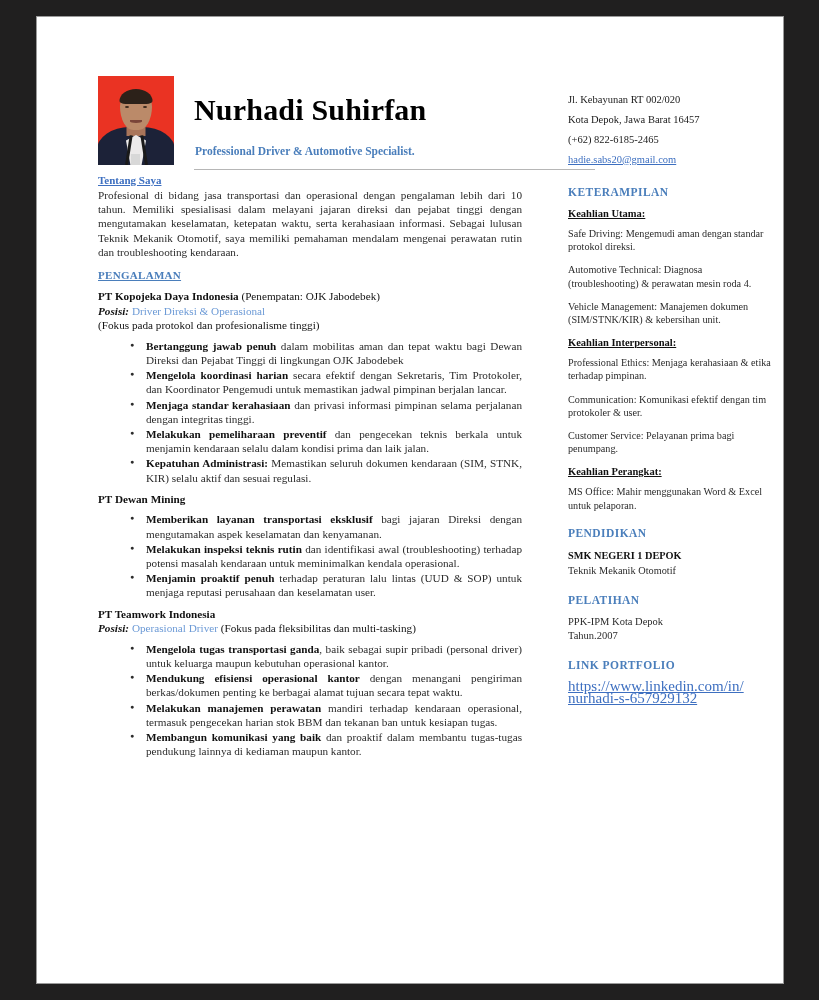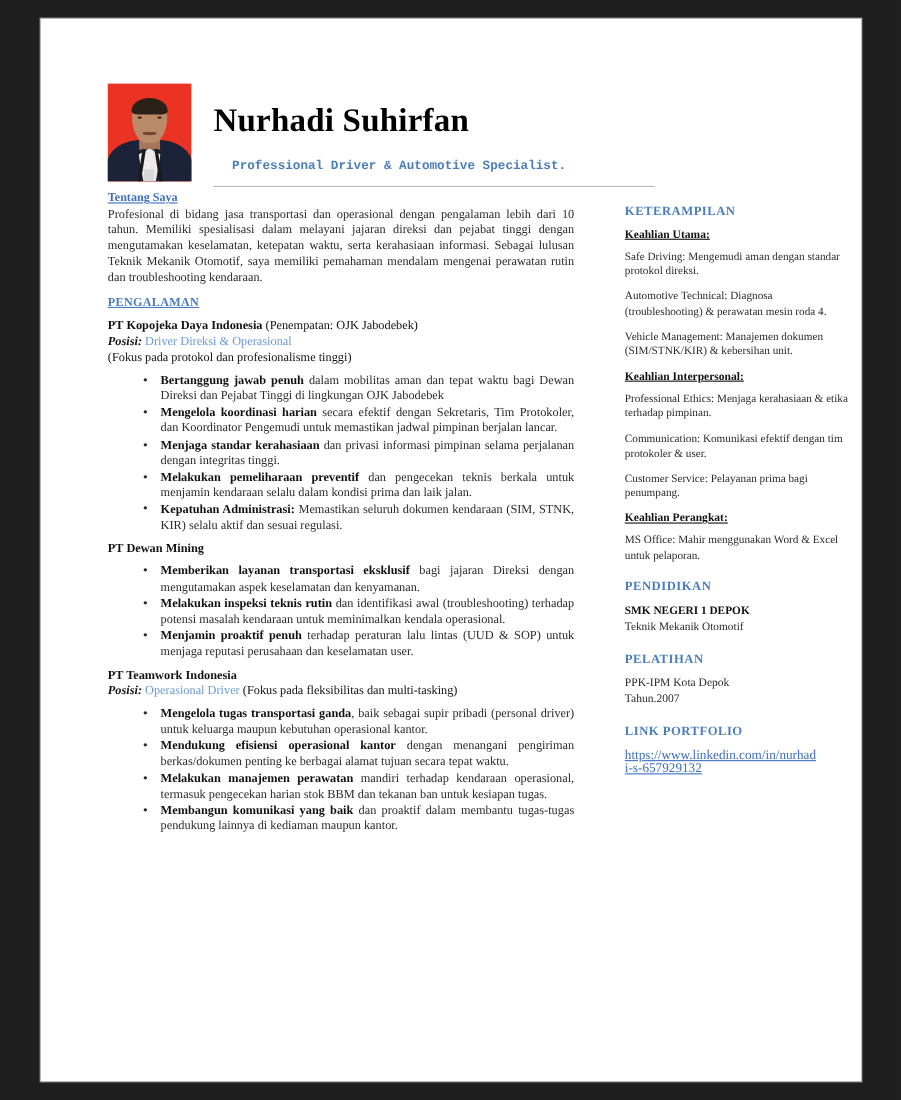--- a/index.html
+++ b/index.html
@@ -89,26 +89,25 @@
     position: absolute;
     left: 96px; top: 17px;
     font-size: 30px;
     font-weight: bold;
     color: #000000;
     letter-spacing: 0.2px;
     white-space: nowrap;
   }
   #tagline {
     position: absolute;
-    left: 113px; top: 69px;
+    left: 97px; top: 69px;
     font-size: 11.5px;
     font-weight: bold;
     color: #4a7ebb;
     white-space: nowrap;
-    font-family: Liberation Mono, monospace;
   }
   #header-rule {
     position: absolute;
     left: 96px; top: 93px;
     width: 401px; height: 1px;
     background: #b6b6b6;
   }
 
   
   #contact {
@@ -246,21 +245,21 @@
     line-height: 16px;
     margin: 0;
   }
   .r-train {
     font-size: 10.5px;
     color: #2b2b2b;
     line-height: 14.5px;
     margin: 0;
   }
   .r-link {
-    font-size: 12px;
+    font-size: 15px;
     line-height: 12px;
     color: #3d6fc0;
     text-decoration: underline;
     word-break: break-all;
     margin: 0;
     display: block;
     max-width: 176px;
   }
 </style>
 </head>
@@ -281,20 +280,26 @@
         <div class="hair"></div>
         <div class="eye l"></div>
         <div class="eye r"></div>
         <div class="mouth"></div>
       </div>
       <div id="name">Nurhadi Suhirfan</div>
       <div id="tagline">Professional Driver &amp; Automotive Specialist.</div>
       <div id="header-rule"></div>
     </div>
 
+    <div id="contact">
+      <div class="line">Jl. Kebayunan RT 002/020</div>
+      <div class="line">Kota Depok, Jawa Barat 16457</div>
+      <div class="line">(+62) 822-6185-2465</div>
+      <div class="email">hadie.sabs20@gmail.com</div>
+    </div>
 
     <div id="left-col">
       <div class="sec-head-link">Tentang Saya</div>
       <p class="para">Profesional di bidang jasa transportasi dan operasional dengan pengalaman lebih dari 10 tahun. Memiliki spesialisasi dalam melayani jajaran direksi dan pejabat tinggi dengan mengutamakan keselamatan, ketepatan waktu, serta kerahasiaan informasi. Sebagai lulusan Teknik Mekanik Otomotif, saya memiliki pemahaman mendalam mengenai perawatan rutin dan troubleshooting kendaraan.</p>
 
       <div class="sec-head-plain">PENGALAMAN</div>
       <div id="jobs">
           <div class="job">
             <p class="job-company"><b>PT Kopojeka Daya Indonesia</b><span> (Penempatan: OJK Jabodebek)</span></p>
             <p class="job-role"><span class="lbl">Posisi:</span><span class="val"> Driver Direksi &amp; Operasional</span></p>

